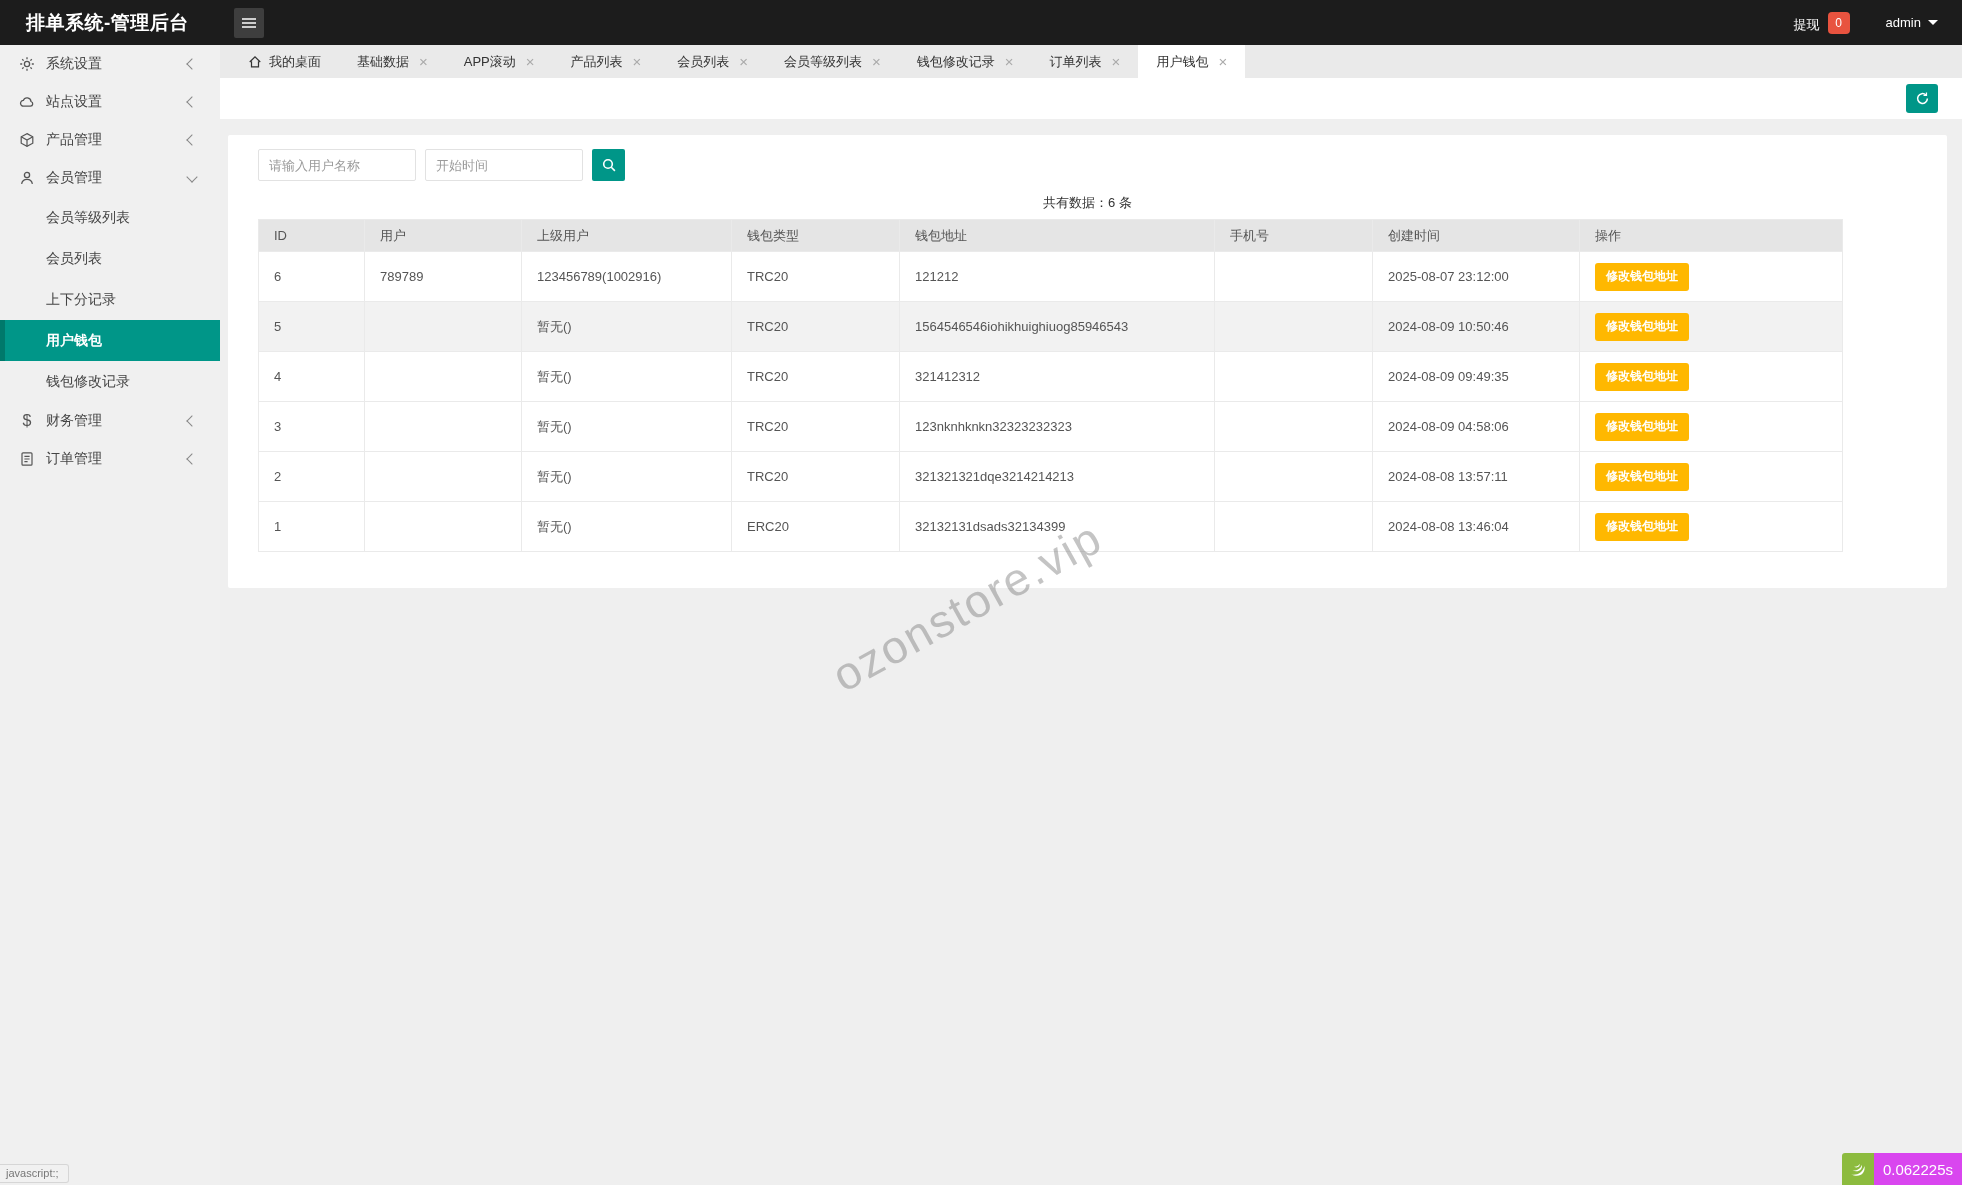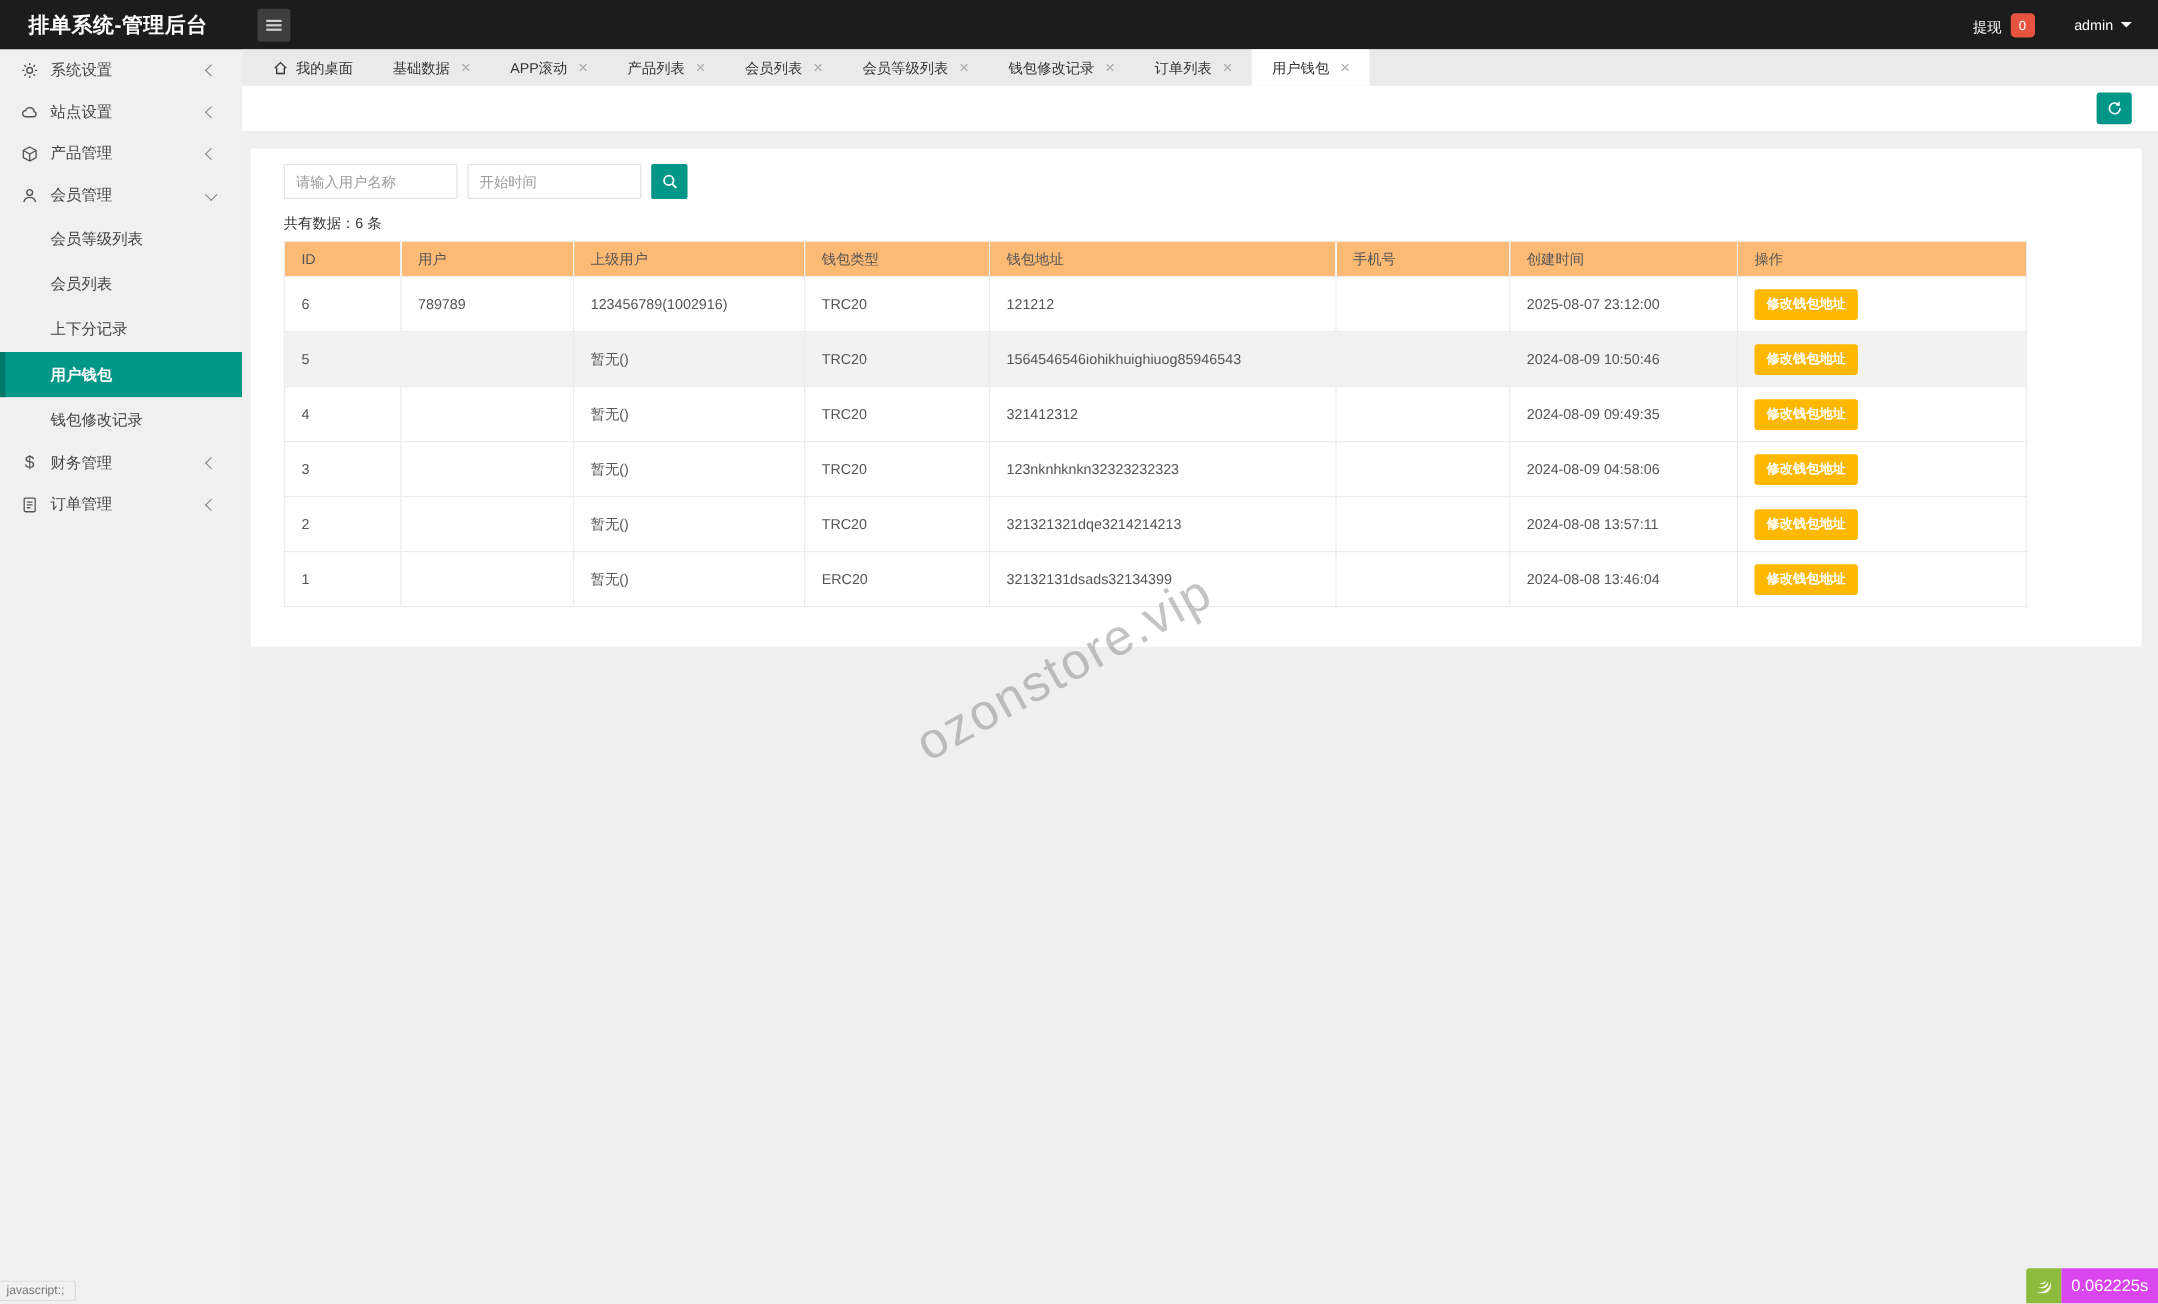--- a/index.html
+++ b/index.html
@@ -38,24 +38,24 @@
   .tab-close{margin-left:10px;color:#aaa;font-size:15px;line-height:1;}
   
   .toolbar{height:41px;background:#fff;display:flex;align-items:center;justify-content:flex-end;padding-right:24px;flex:none;}
   .refresh-btn{width:32px;height:29px;background:#009688;border:none;border-radius:3px;display:flex;align-items:center;justify-content:center;cursor:pointer;}
   
   .card{background:#fff;margin:16px 15px 0 8px;padding:10px 30px 36px 30px;border-radius:2px;flex:none;}
   .filters{display:flex;align-items:center;margin-top:4px;}
   .input{width:136px;height:30px;border:1px solid #e2e2e2;border-radius:2px;padding:0 10px;font-size:13px;color:#000000;outline:none;margin-right:9px;background:#fff;}
   .input::placeholder{color:#9b9b9b;}
   .search-btn{width:33px;height:32px;background:#009688;border:none;border-radius:2px;display:flex;align-items:center;justify-content:center;cursor:pointer;}
-  .summary{text-align:left;font-size:13px;color:#333;margin:13px 0 7px;}
+  .summary{text-align:center;font-size:13px;color:#333;margin:13px 0 7px;}
   table.grid{border-collapse:collapse;width:1584px;table-layout:fixed;font-size:13px;color:#555;}
   .grid th,.grid td{border:1px solid #eaeaea;padding:0 15px;text-align:left;font-weight:normal;white-space:nowrap;overflow:hidden;box-sizing:border-box;}
-  .grid thead th{background:#fdba74;height:32px;color:#555;}
+  .grid thead th{background:#e5e5e5;height:32px;color:#555;}
   .grid tbody td{height:50px;background:#fff;}
   .grid tbody tr:nth-child(2) td{background:#f2f2f2;}
   .action-btn{background:#ffb800;color:#fff;border:none;border-radius:3px;height:28px;padding:0 11px;font-size:12px;font-weight:bold;cursor:pointer;}
   
   .watermark{position:absolute;left:836px;top:652px;font-size:46px;color:rgba(125,125,125,.45);transform:rotate(-29deg);transform-origin:left center;letter-spacing:2px;pointer-events:none;white-space:nowrap;}
   .status-pill{position:absolute;left:0;bottom:2px;background:#f1f1f1;border:1px solid #d6d6d6;border-left:none;color:#777;font-size:11px;padding:2px 9px 3px 6px;border-radius:0 3px 3px 0;}
   .perf{position:absolute;right:0;bottom:0;display:flex;height:32px;}
   .perf-logo{width:32px;background:#8cbb3e;display:flex;align-items:center;justify-content:center;border-radius:3px 0 0 0;}
   .perf-time{background:#d946ef;color:#fff;font-size:15px;display:flex;align-items:center;padding:0 9px;}
 </style>

